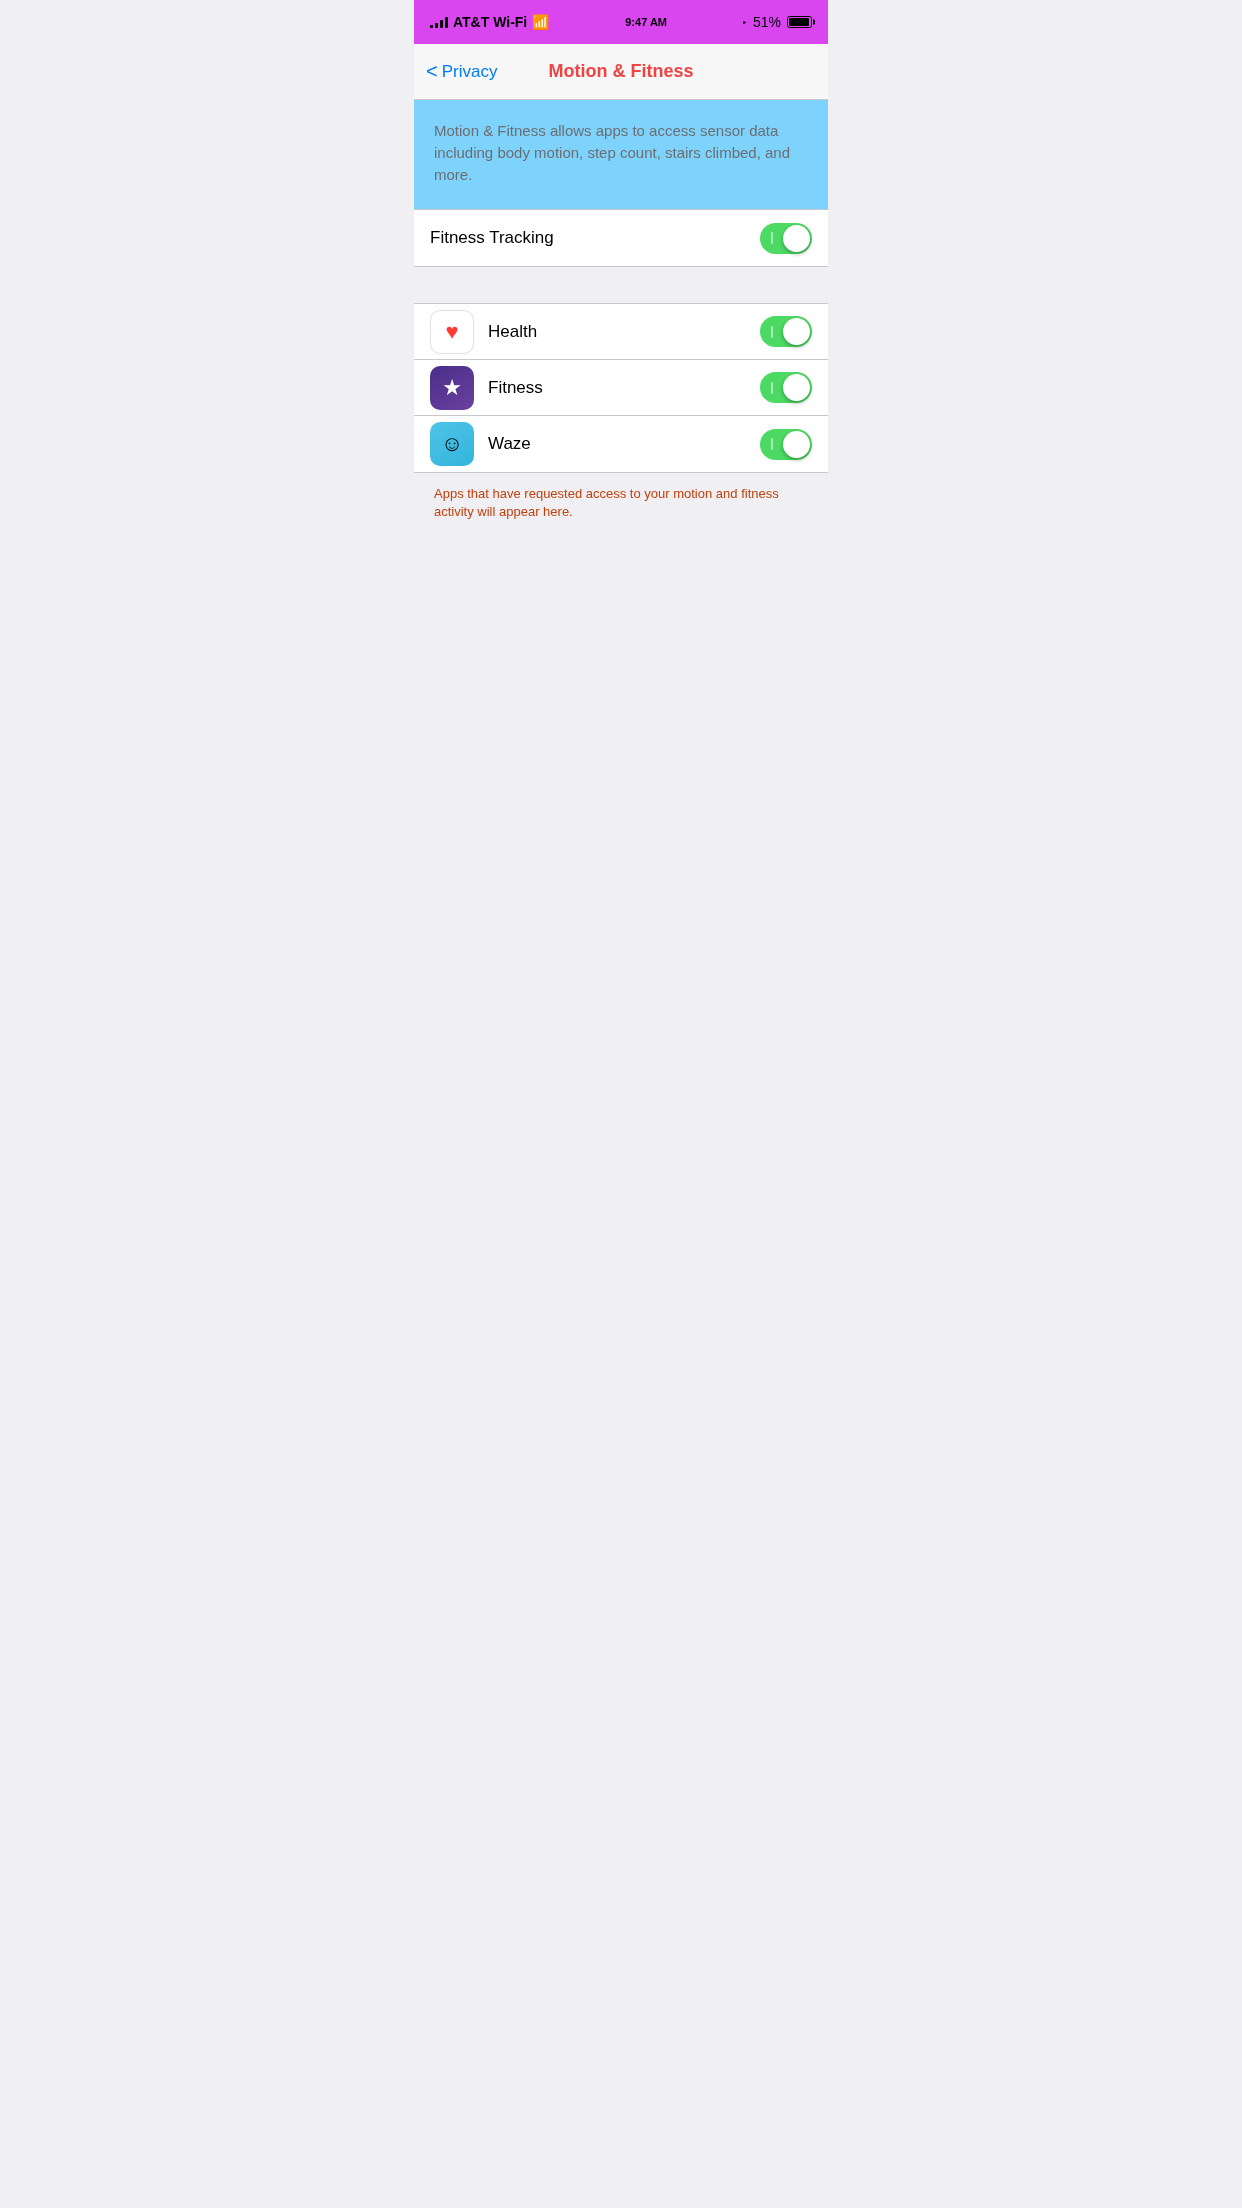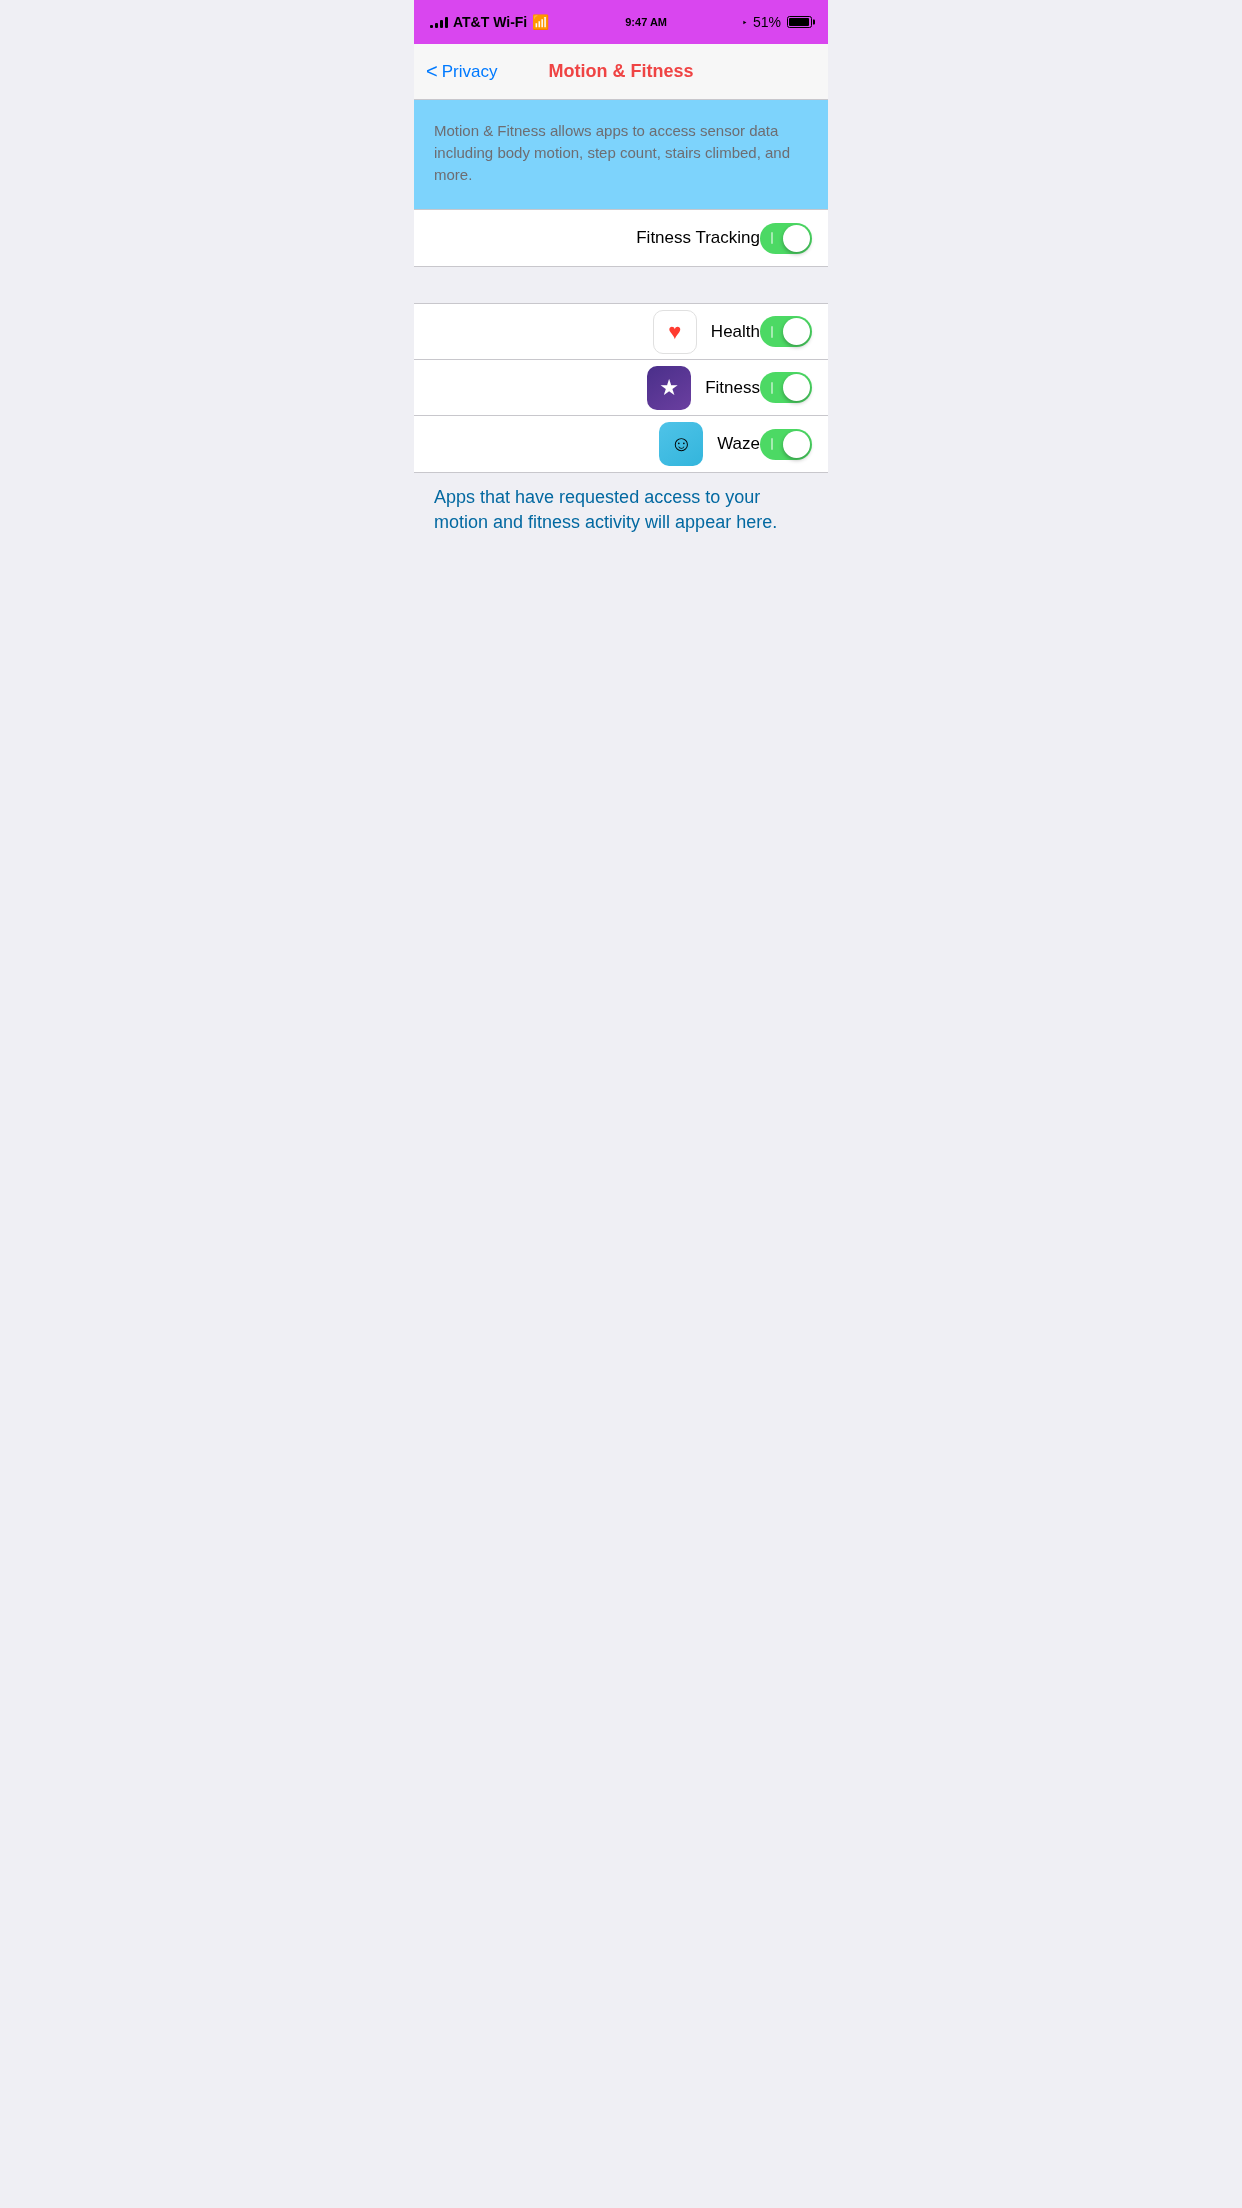--- a/index.html
+++ b/index.html
@@ -160,21 +160,21 @@
     .settings-section {
       background-color: #fff;
       border-top: 1px solid #c8c7cc;
       border-bottom: 1px solid #c8c7cc;
       margin-bottom: 0;
     }
 
     .settings-row {
       display: flex;
       align-items: center;
-      justify-content: flex-end;
+      justify-content: space-between;
       padding: 0 16px;
       min-height: 56px;
       border-bottom: 1px solid #c8c7cc;
       background-color: #fff;
     }
 
     .settings-row:last-child {
       border-bottom: none;
     }
 
@@ -255,22 +255,22 @@
       background-color: #efeff4;
     }
 
     
     .footer-note {
       padding: 12px 20px 20px 20px;
       background-color: #efeff4;
     }
 
     .footer-note-text {
-      font-size: 18px;
-      color: #0369a1;
+      font-size: 13px;
+      color: #c2410c;
       line-height: 1.4;
     }
 
     
     .health-heart {
       color: #ff3b30;
       font-size: 22px;
     }
 
     

